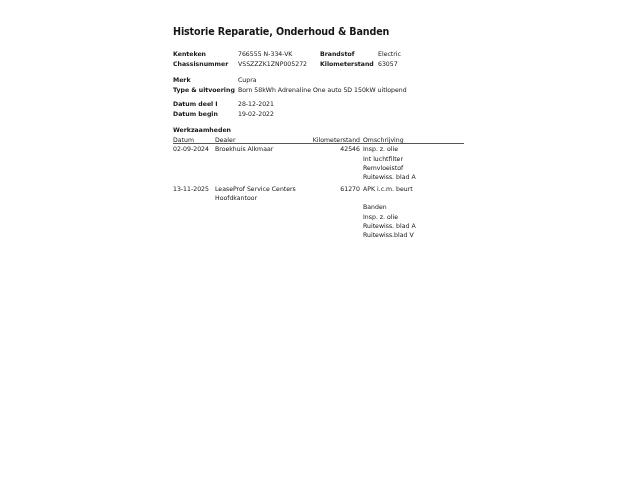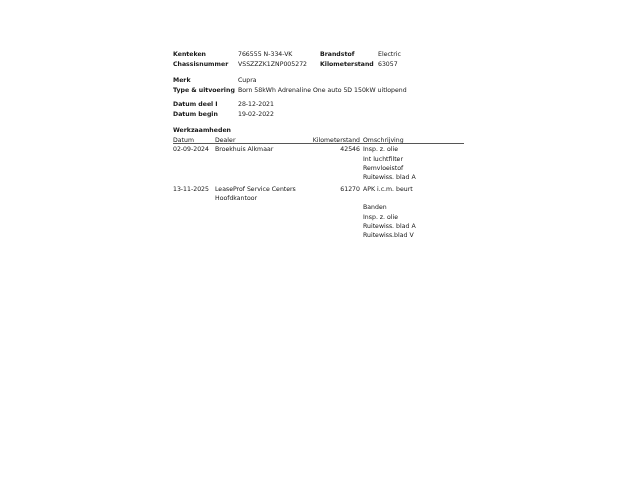--- a/index.html
+++ b/index.html
@@ -32,20 +32,21 @@
     width:291px; height:1.4px; background:#565656;
   }
   .lines div { min-height:9.2px; line-height:9.2px; white-space:nowrap; }
   .tl { line-height:9.2px; }
 </style>
 </head>
 <body>
 
 <div class="doc">
 
+  <div class="title">Historie Reparatie, Onderhoud &amp; Banden</div>
 
   <div class="row" style="top:49.5px">
     <span class="abs t b c1">Kenteken</span>
     <span class="abs t c2">766555 N-334-VK</span>
     <span class="abs t b c3">Brandstof</span>
     <span class="abs t c4">Electric</span>
   </div>
   <div class="row" style="top:59.5px">
     <span class="abs t b c1">Chassisnummer</span>
     <span class="abs t c2">VSSZZZK1ZNP005272</span>

